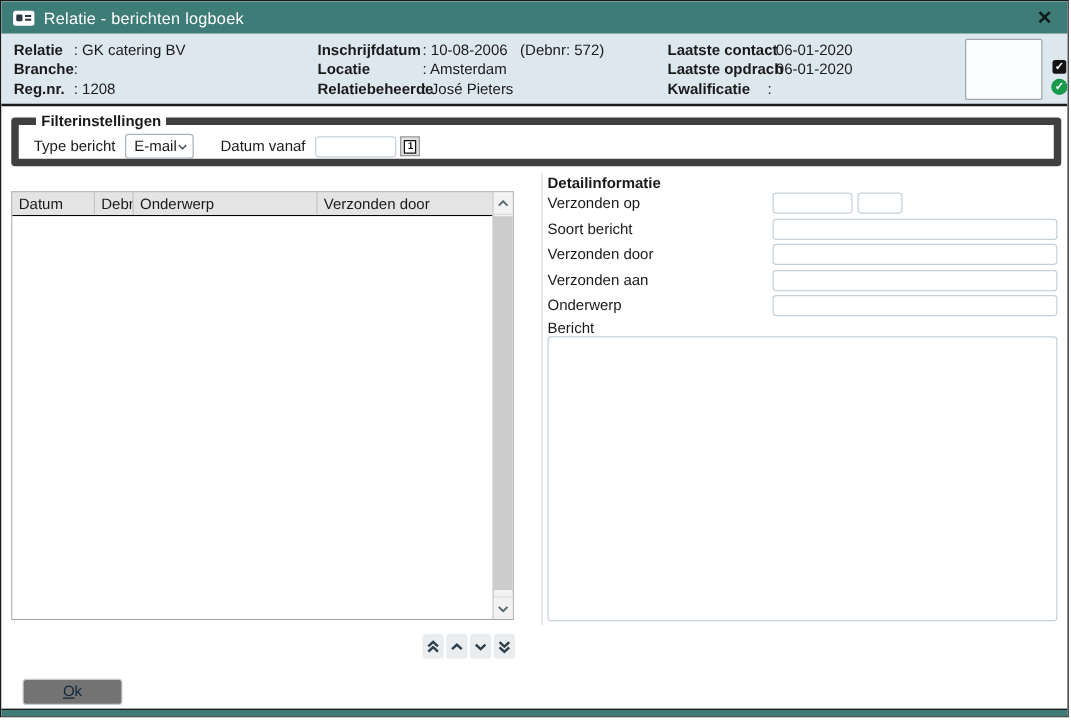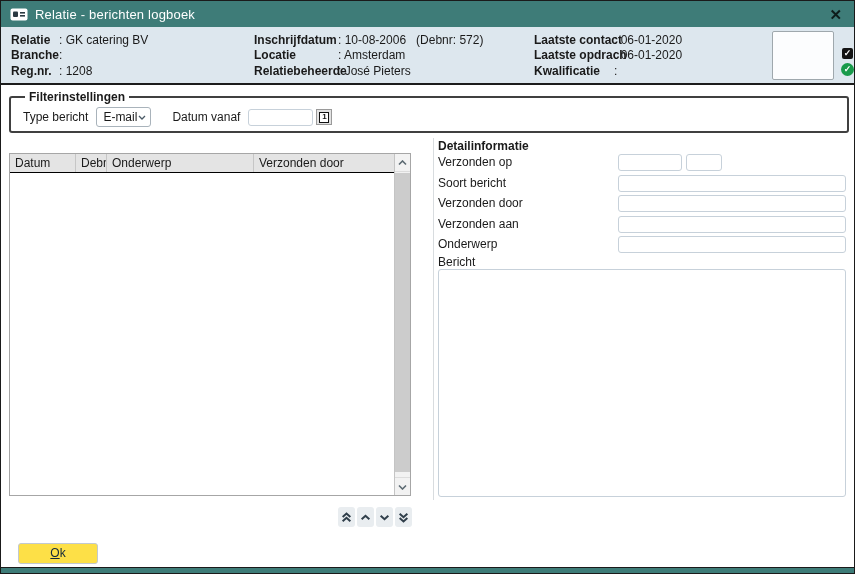--- a/index.html
+++ b/index.html
@@ -41,21 +41,21 @@
   }
   .hdr-greencheck {
     position:absolute; left:840px; top:36px; width:13px; height:13px;
     background:var(--status-green,#189a4a); border-radius:50%; color:#fff;
     font-size:9px; font-weight:700; display:flex; align-items:center; justify-content:center;
     cursor:pointer; line-height:1;
   }
   
   .filter-fs {
     position:absolute; left:8px; top:89px; width:840px; height:43px;
-    border:2px solid #404040; border-radius:3px; margin:0; padding:2px 0 0 12px;
+    border:6px solid #404040; border-radius:3px; margin:0; padding:2px 0 0 12px;
     display:block;
   }
   .filter-fs legend { font-size:12px; font-weight:700; color:#1a1a1a; padding:0 4px; margin-left:2px; }
   .filter-row { display:flex; align-items:center; height:22px; }
   .flabel { font-size:12px; color:#1a1a1a; }
   .fake-select {
     margin-left:8px; width:55px; height:20px; border:1px solid #a9b3bb; border-radius:3px;
     background:#fff; display:flex; align-items:center; justify-content:space-between;
     padding:0 4px 0 6px; font-size:12px; color:#1a1a1a; cursor:pointer;
   }
@@ -103,21 +103,21 @@
     background:#fff; font-size:12px; padding:0 4px; outline:none; font-family:inherit;
   }
   .bericht-area {
     position:absolute; left:437px; top:268px; width:408px; height:228px;
     border:1px solid #c7d1da; border-radius:3px; background:#fff; resize:none;
     font-family:inherit; font-size:12px; padding:4px; outline:none;
   }
   
   .ok-btn {
     position:absolute; left:17px; top:542px; width:80px; height:21px;
-    background:#fde047; border:1px solid #c2c9cf; border-radius:3px;
+    background:#737373; border:1px solid #c2c9cf; border-radius:3px;
     font-size:12px; color:#12293c; cursor:pointer; font-family:inherit;
     display:flex; align-items:center; justify-content:center; padding:0 0 1px 0;
   }
   .ok-label::first-letter { text-decoration:underline; }
   .bottom-strip {
     position:absolute; left:0; right:0; bottom:0; height:6px;
     background:var(--titlebar-teal,#3e7c78); border-top:1px solid #1a1a1a;
   }
   svg { display:block; }
 </style>

